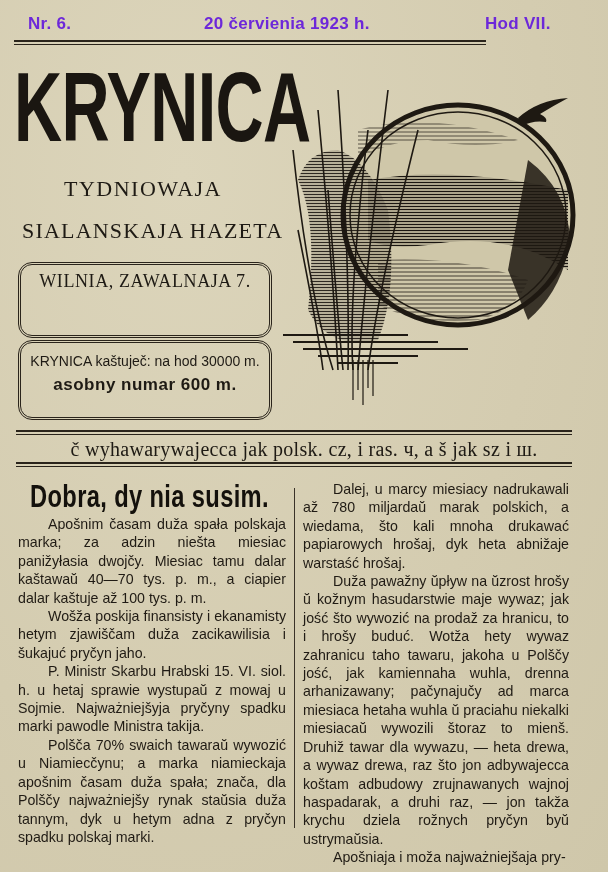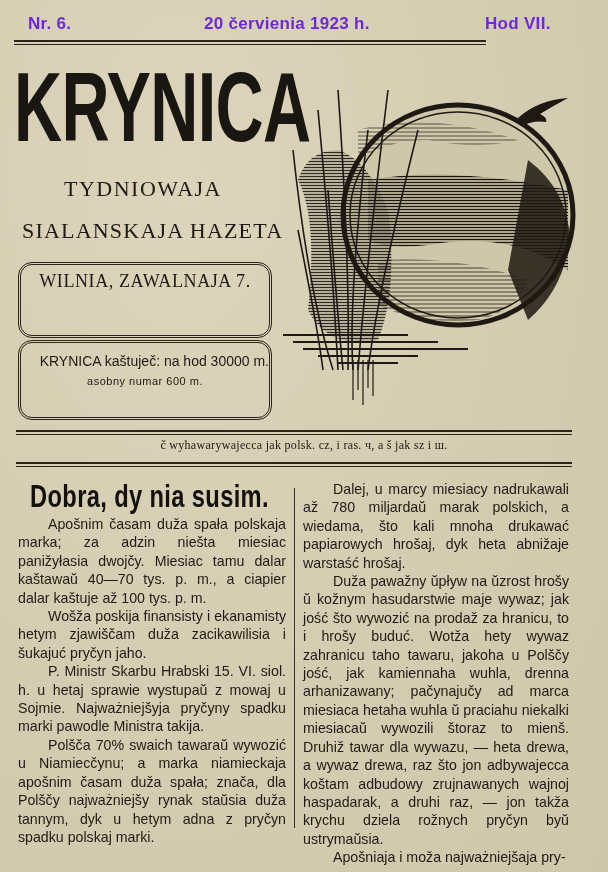--- a/index.html
+++ b/index.html
@@ -30,25 +30,25 @@
     border: 3px double #2a241b; border-radius: 14px;
     text-align: center;
   }
   .price-box {
     top: 340px; left: 18px; width: 248px; height: 74px;
     border: 3px double #2a241b; border-radius: 14px;
     text-align: center;
   }
   .addr1 { margin-top: 10px; font-size: 16px; }
   .addr2 { margin-top: 6px; font-size: 18px; letter-spacing: 0.6px; }
-  .price1 { margin-top: 10px; font-family: "Liberation Sans", sans-serif; font-size: 14px; text-align: right; }
-  .price2 { margin-top: 6px; font-family: "Liberation Sans", sans-serif; font-weight: normal; font-size: 11px; letter-spacing: 0.5px; }
+  .price1 { margin-top: 10px; font-family: "Liberation Sans", sans-serif; font-size: 14px; }
+  .price2 { margin-top: 6px; font-family: "Liberation Sans", sans-serif; font-weight: bold; font-size: 17px; letter-spacing: 0.5px; }
   .illus { top: 70px; left: 278px; width: 300px; height: 340px; }
   .rule-a { top: 430px; left: 16px; width: 556px; }
-  .note { top: 438px; left: 0; width: 608px; text-align: center; font-size: 12px; letter-spacing: 0.3px; }
+  .note { top: 438px; left: 0; width: 608px; text-align: center; font-size: 20px; letter-spacing: 0.3px; }
   .rule-b { top: 462px; left: 16px; width: 556px; }
   .col {
     font-family: "Liberation Sans", sans-serif; font-size: 14.2px; line-height: 18.4px;
     text-align: justify; color: #201b14;
   }
   .col p { margin: 0; text-indent: 30px; }
   .col-left { top: 515px; left: 18px; width: 268px; }
   .col-right { top: 480px; left: 303px; width: 266px; }
   .col-divider { top: 488px; left: 294px; width: 1px; height: 340px; background: #3a3228; }
   .headline {

